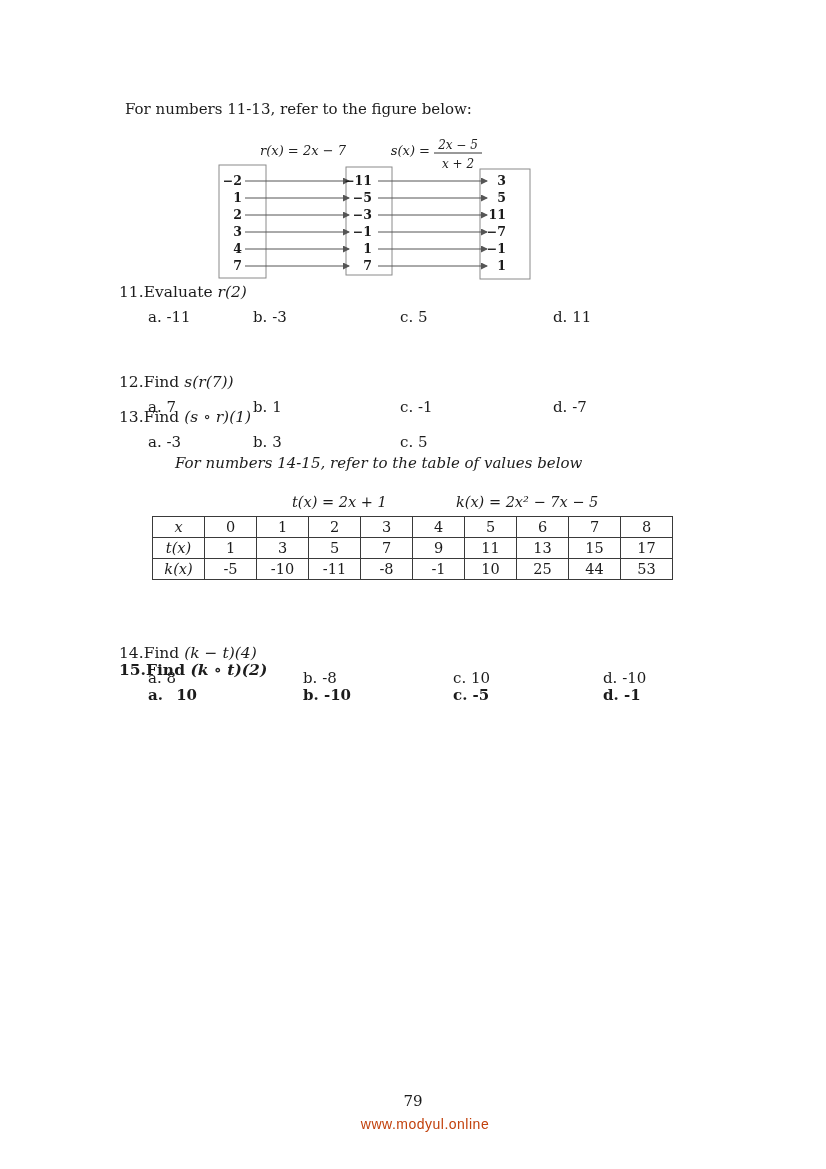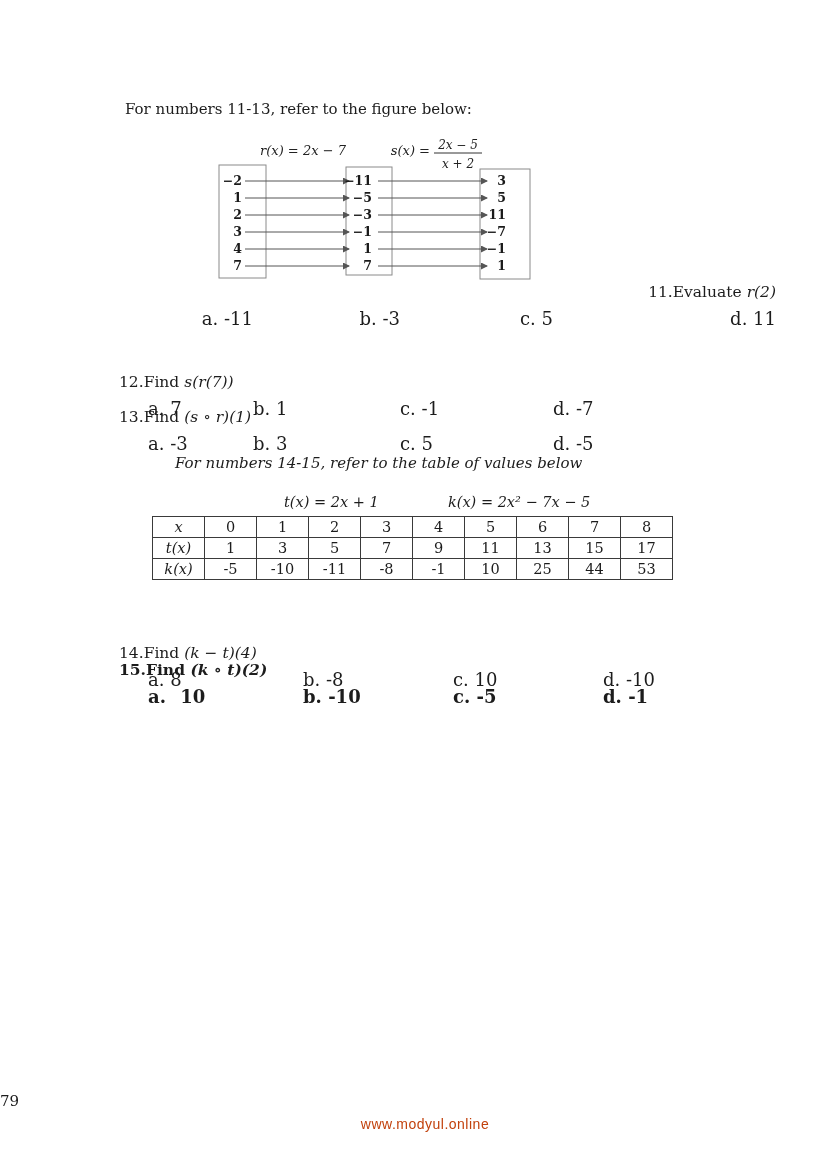--- a/index.html
+++ b/index.html
@@ -6,46 +6,46 @@
   .page {
     position:relative; width:826px; height:1169px; margin:0 auto;
     background:#ffffff; font-family:"DejaVu Serif", serif; color:#1c1c1c;
     overflow:hidden;
   }
   .abs { position:absolute; }
   .intro { font-size:15px; }
   .qblock { position:absolute; left:119px; right:50px; }
   .qline { font-size:15.5px; }
   .qline .math { font-style:italic; }
-  .opts { margin-top:7px; padding-left:29px; display:grid; font-size:18px; }
+  .opts { margin-top:7px; padding-left:29px; display:grid; font-size:15px; }
   .g1 { grid-template-columns:105px 147px 153px auto; }
   .g2 { grid-template-columns:155px 150px 150px auto; }
   .opt span { display:inline-block; }
   .opt .xgap { margin-left:8px; }
 
   
   .figsvg { position:absolute; left:200px; top:128px; }
   .figsvg text { font-family:"DejaVu Serif", serif; }
   .figsvg .mlabel { font-size:13px; font-style:italic; fill:#222; }
   .figsvg .mfrac  { font-size:12px; font-style:italic; fill:#222; }
   .figsvg .mapval { font-size:12.5px; font-weight:700; fill:#1a1a1a; }
 
   
-  .tlabels { position:absolute; left:136px; top:494px; width:521px; height:18px; }
+  .tlabels { position:absolute; left:144px; top:494px; width:521px; height:18px; }
   .tlabels span { position:absolute; font-style:italic; font-size:14.5px; white-space:nowrap; }
   .tlab-t { left:148px; }
   .tlab-k { left:312px;text-align:center; }
   .vtable { position:absolute; left:152px; top:516px; border-collapse:collapse; }
   .vtable td {
     border:1px solid #3a3a3a; width:51px; height:20px; padding:0;
     text-align:center; font-size:14.5px; font-family:"DejaVu Serif", serif;
   }
   .vtable td.mhead { font-style:italic; }
 
-  .pageno { position:absolute; left:0; top:1092px; width:100%; font-size:15px; }
+  .pageno { position:absolute; left:0; top:1092px; width:100%; text-align:center; font-size:15px; }
   .watermark {
     position:absolute; left:12px; top:1116px; width:100%; text-align:center;
     font-size:14px; color:#c2410c; font-family:"Liberation Sans", sans-serif;
     letter-spacing:0.5px;
   }
 </style>
 </head>
 <body>
 
 <div class="page">
@@ -98,21 +98,21 @@
     <line x1="178" y1="138" x2="287" y2="138" stroke="#555" marker-end="url(#ah)"></line>
 
     <text class="mapval" x="306" y="57" text-anchor="end">3</text>
     <text class="mapval" x="306" y="74" text-anchor="end">5</text>
     <text class="mapval" x="306" y="91" text-anchor="end">11</text>
     <text class="mapval" x="306" y="108" text-anchor="end">−7</text>
     <text class="mapval" x="306" y="125" text-anchor="end">−1</text>
     <text class="mapval" x="306" y="142" text-anchor="end">1</text>
   </svg>
 
-  <div class="qblock" style="top:283px;text-align:right;">
+  <div class="qblock" style="top:283px;">
     <div class="qline">
       <span>11.</span><span>Evaluate</span>
       <span class="math">r(2)</span>
     </div>
     <div class="opts g1">
       <span class="opt"><span>a.</span> <span>-11</span></span>
       <span class="opt"><span>b.</span> <span>-3</span></span>
       <span class="opt"><span>c.</span> <span>5</span></span>
       <span class="opt"><span>d.</span> <span>11</span></span>
     </div>
@@ -133,21 +133,20 @@
 
   <div class="qblock" style="top:408px;">
     <div class="qline">
       <span>13.</span><span>Find</span>
       <span class="math">(s ∘ r)(1)</span>
     </div>
     <div class="opts g1">
       <span class="opt"><span>a.</span> <span>-3</span></span>
       <span class="opt"><span>b.</span> <span>3</span></span>
       <span class="opt"><span>c.</span> <span>5</span></span>
-      <span class="opt"><span>d.</span> <span>-5</span></span>
     </div>
   </div>
 
   <div class="abs intro" style="left:175px; top:454px;font-style:italic;">For numbers 14-15, refer to the table of values below</div>
 
   <div class="tlabels">
     <span class="tlab-t">t(x) = 2x + 1</span>
     <span class="tlab-k">k(x) = 2x² − 7x − 5</span>
   </div>
 

